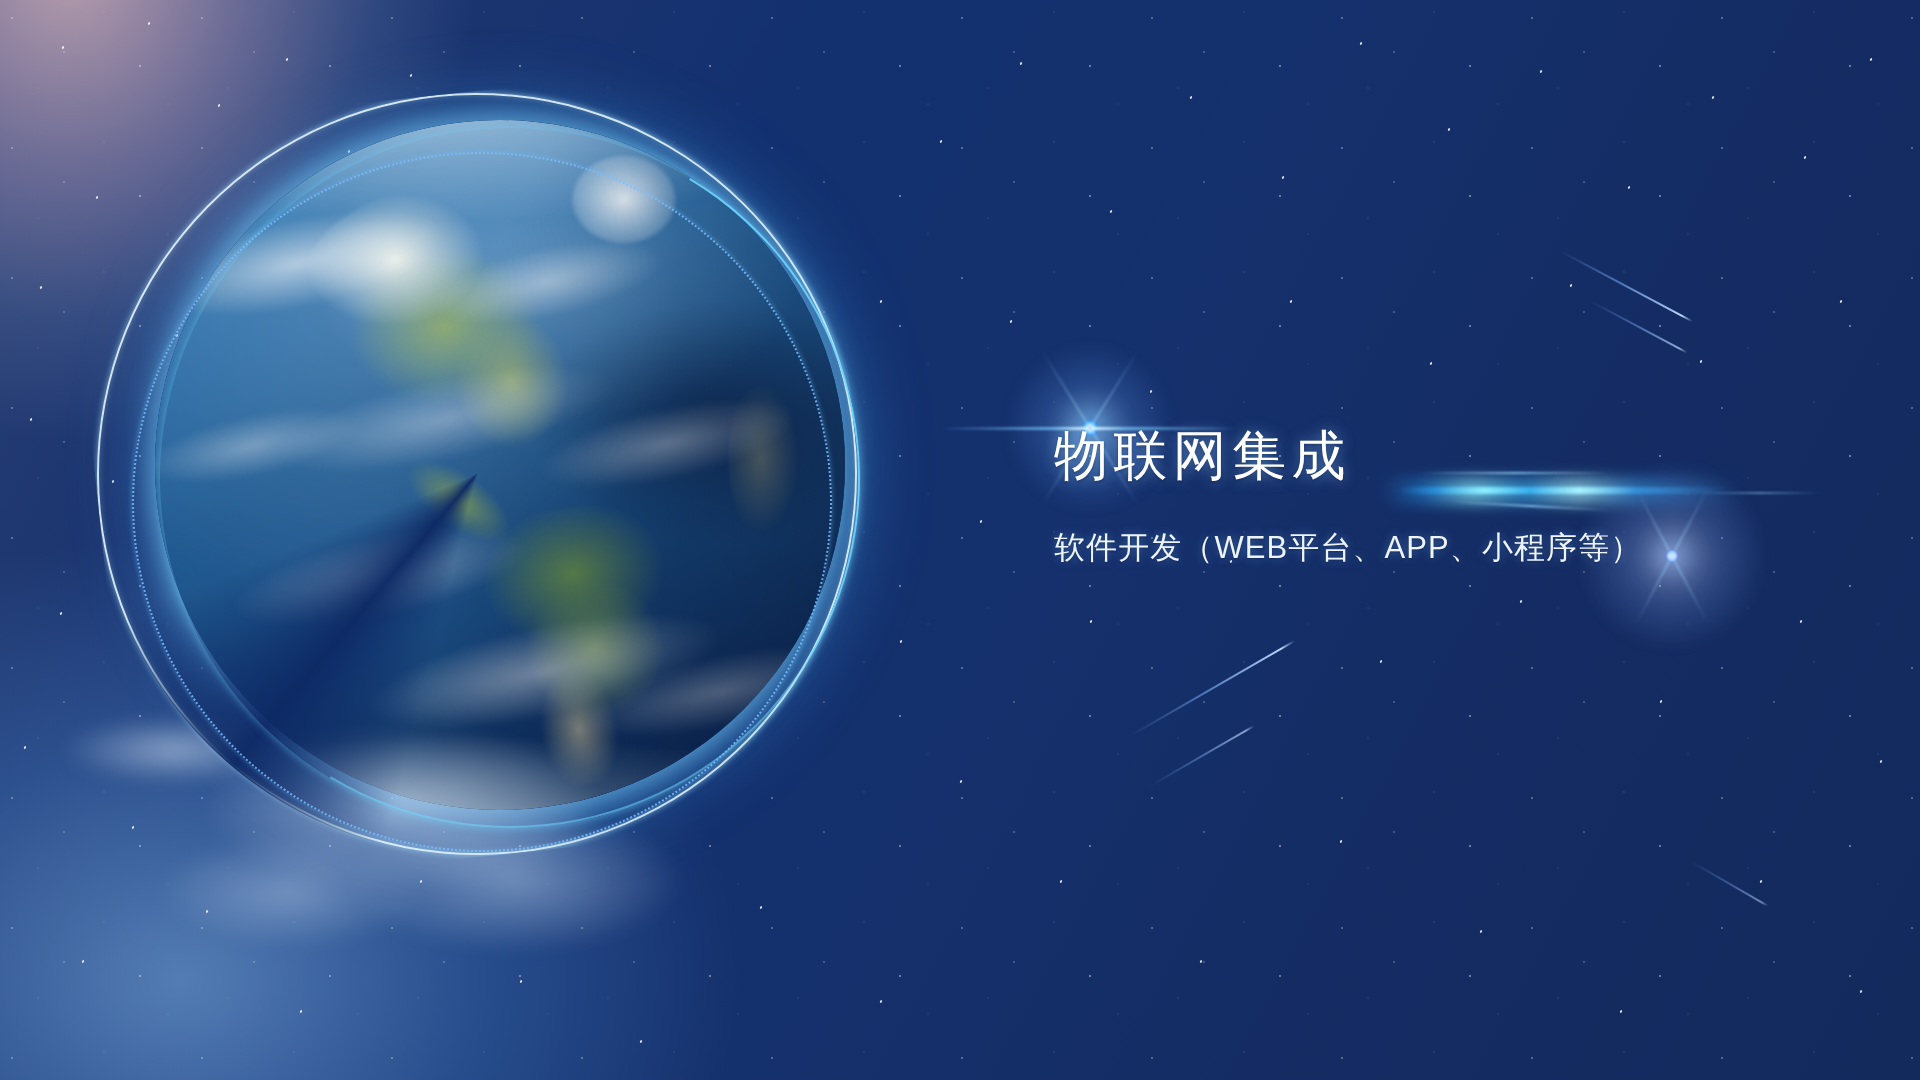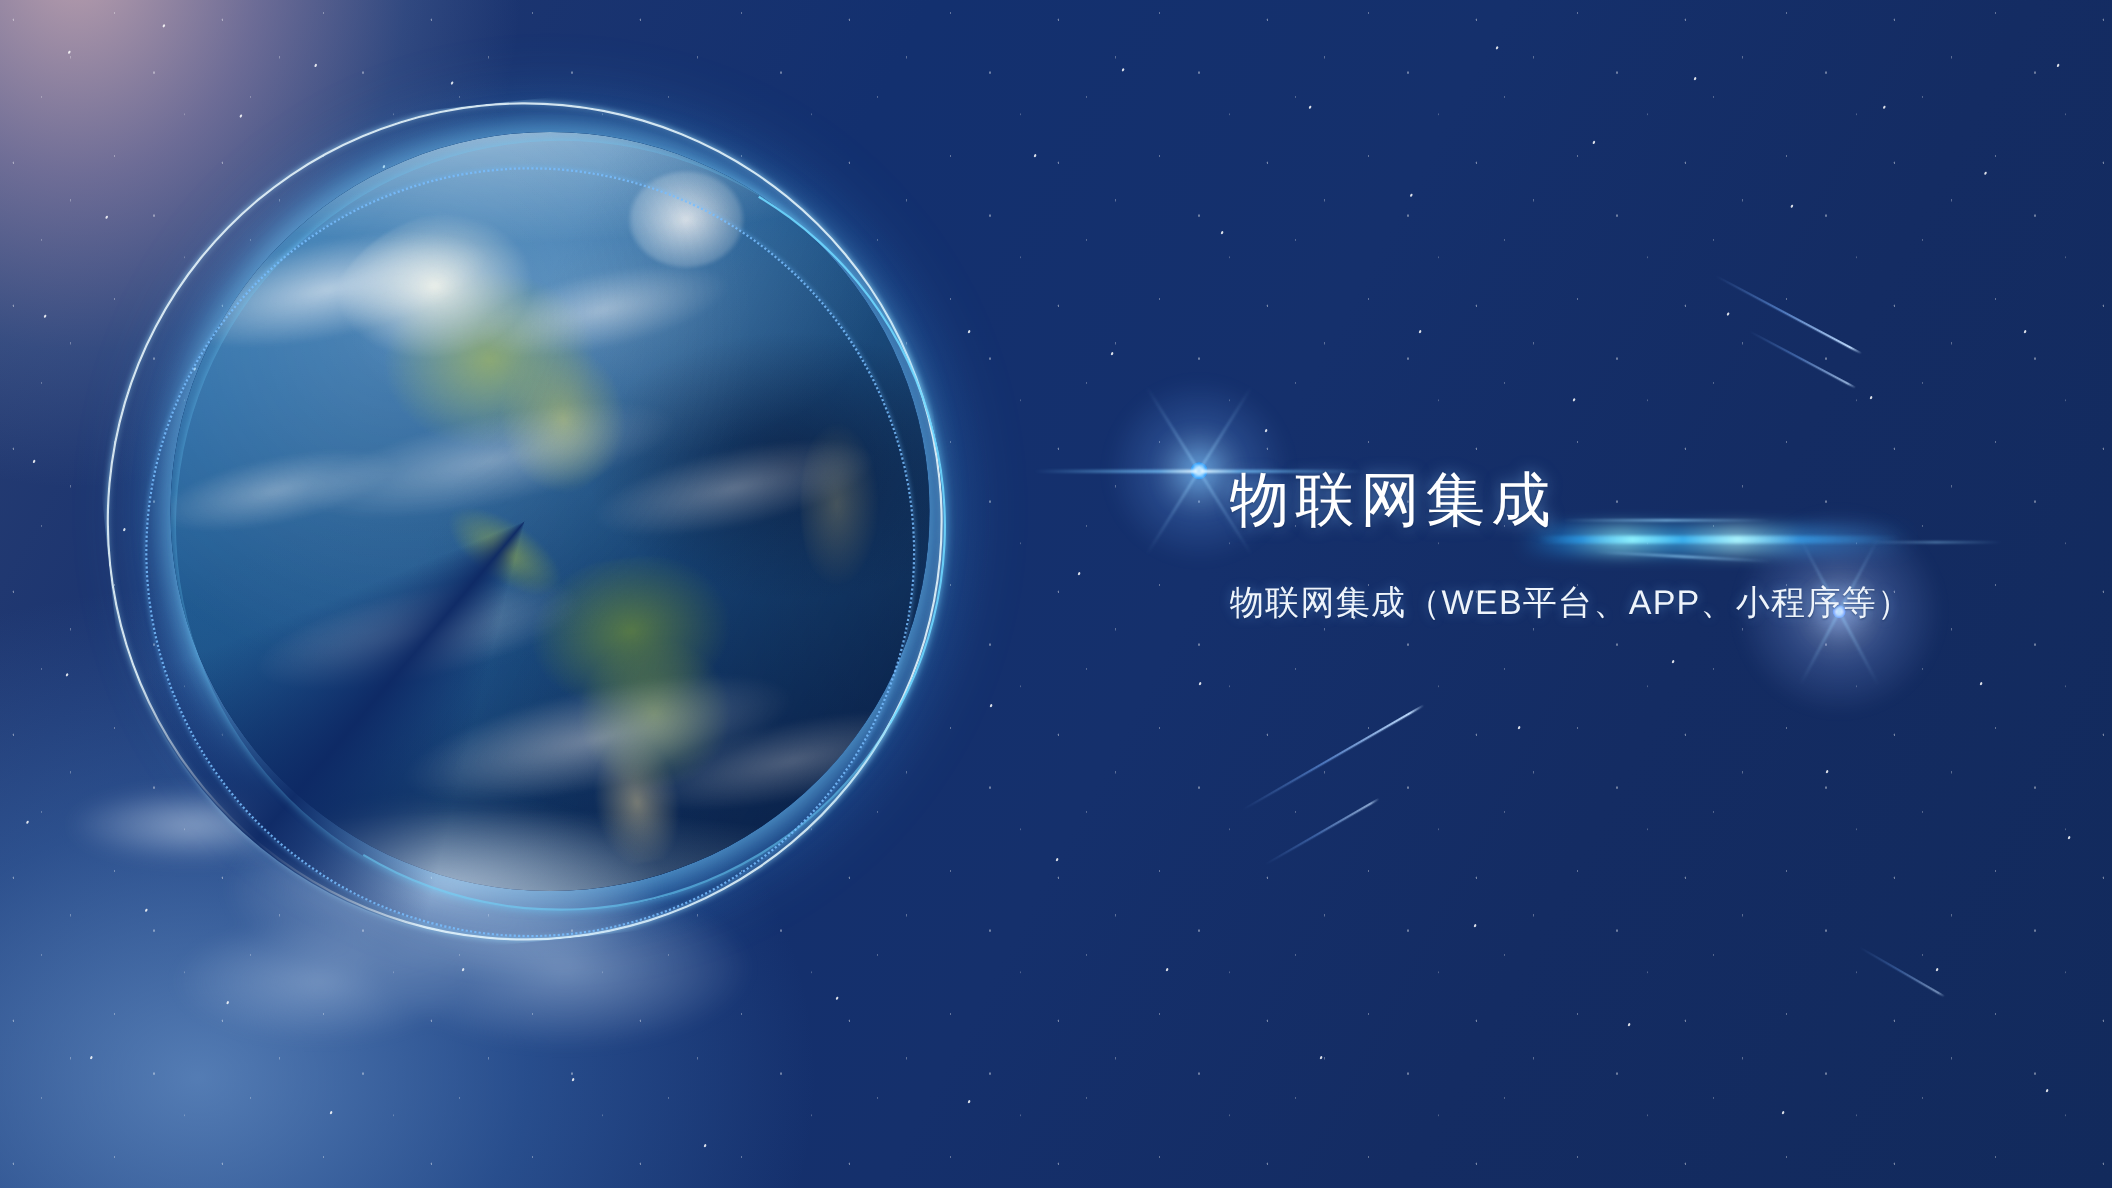--- a/index.html
+++ b/index.html
@@ -236,21 +236,21 @@
   }
   .streak.soft{ filter:blur(7px); opacity:.7; }
   .streak-thin{
     position:absolute; height:1.5px;
     background:linear-gradient(90deg, rgba(60,160,255,0), rgba(150,215,255,.8), rgba(60,160,255,0));
     filter:blur(.8px);
   }
 
   
   .copy{
-    position:absolute; left:1118px; top:424px;
+    position:absolute; left:1054px; top:424px;
     z-index:20;
   }
   .headline{
     font-size:54px;
     line-height:1.18;
     letter-spacing:.10em;
     color:#ffffff;
     font-weight:400;
     text-shadow:0 0 14px rgba(140,200,255,.55), 0 1px 3px rgba(0,20,60,.65);
     white-space:nowrap;
@@ -399,16 +399,16 @@
                 background:radial-gradient(circle, rgba(210,225,255,.45) 0%, rgba(150,180,255,.20) 36%, rgba(90,130,240,0) 70%);"></div>
     <div class="core" style="width:12px; height:12px; margin:-6px 0 0 -6px;
                 background:radial-gradient(circle,#ffffff 0%, #d8e6ff 30%, #7aa8ff 62%, rgba(60,110,220,0) 100%);
                 box-shadow:0 0 22px 9px rgba(150,185,255,.6);"></div>
     <div class="dbeam" style="width:150px; margin-left:-75px; transform:rotate(-62deg);"></div>
     <div class="dbeam" style="width:150px; margin-left:-75px; transform:rotate(62deg);"></div>
   </div>
 
   <div class="copy">
     <div class="headline">物联网集成</div>
-    <div class="subline sub1">物联网集成（WEB平台、APP、小程序等）</div>
+    <div class="subline sub1">软件开发（WEB平台、APP、小程序等）</div>
   </div>
 
 </div>
 
 </body></html>

